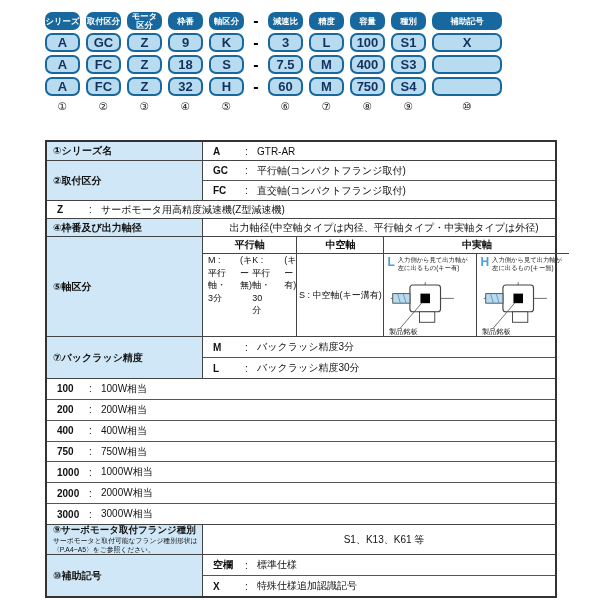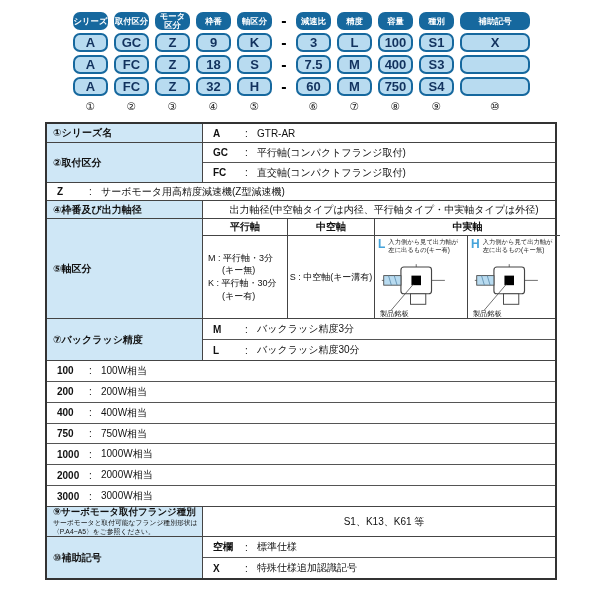--- a/index.html
+++ b/index.html
@@ -1,35 +1,35 @@
 <!DOCTYPE html>
 <html style="--header-bg: #16689e; --cell-bg: #b8dbf0; --cell-border: #16689e; --label-bg: #cfe7f6; --accent-letter: #45a3da; --chart-text: #12325e;"><head>
 <meta charset="utf-8">
 <style>
   html,body{margin:0;padding:0;}
   body{width:600px;height:600px;background:#ffffff;position:relative;
        font-family:"Liberation Sans","DejaVu Sans",sans-serif;color:#111;}
 
   
-  .chart{position:absolute;left:45px;top:12px;width:462px;margin-left:28px;}
+  .chart{position:absolute;left:45px;top:12px;width:462px;}
   .crow{display:flex;gap:6px;margin-bottom:3px;align-items:center;}
   .ccell{flex:0 0 35px;width:35px;box-sizing:border-box;}
   .ccell.wide{flex:0 0 70px;width:70px;}
   .cdash{flex:0 0 12px;width:12px;text-align:center;font-weight:bold;
          font-size:16px;color:#000;line-height:1;}
   .hcell{background:var(--header-bg);color:#fff;border-radius:7px;height:18px;
          display:flex;align-items:center;justify-content:center;font-size:8.3px;
          font-weight:bold;white-space:pre-line;text-align:center;line-height:1.05;}
   .dcell{background:var(--cell-bg);border:2px solid var(--cell-border);border-radius:7px;
          height:19px;display:flex;align-items:center;justify-content:center;
          font-size:13px;font-weight:bold;color:var(--chart-text);}
   .icell{height:13px;font-size:10.5px;color:#222;display:flex;align-items:center;justify-content:center;}
 
   
-  .spec{position:absolute;left:45px;top:122px;width:512px;border:2px solid #333;
+  .spec{position:absolute;left:45px;top:140px;width:512px;border:2px solid #333;
         box-sizing:border-box;display:flex;flex-direction:column;background:#fff;}
   .srow{display:flex;box-sizing:border-box;}
   .srow + .srow{border-top:1px solid #444;}
   .slabel{flex:0 0 156px;background:var(--label-bg);border-right:1px solid #444;
           box-sizing:border-box;padding:2px 4px 2px 6px;display:flex;flex-direction:column;
           justify-content:center;font-size:10px;font-weight:bold;line-height:1.2;}
   .slabel .sub{font-size:6.8px;font-weight:normal;line-height:1.3;margin-top:1px;}
   .slabel.tight{font-size:9.5px;}
   .scontent{flex:1;display:flex;flex-direction:column;justify-content:center;
             font-size:10px;box-sizing:border-box;}
@@ -40,21 +40,21 @@
   .plain{flex-direction:row;align-items:center;padding-left:10px;}
 
   
   .scontent.shaft{flex-direction:row;padding:0;}
   .shaft-col{display:flex;flex-direction:column;box-sizing:border-box;}
   .shaft-col.parallel{flex:0 0 84px;}
   .shaft-col.hollow{flex:0 0 88px;border-left:1px solid #444;border-right:1px solid #444;}
   .shaft-col.solid{flex:1;}
   .shaft-head{flex:0 0 16px;border-bottom:1px solid #444;display:flex;align-items:center;
               justify-content:center;font-weight:bold;font-size:10px;}
-  .pbody{flex:1;display:flex;flex-direction:column;justify-content:center;
+  .pbody{flex:1;display:flex;flex-direction:row;justify-content:flex-start;
          padding-left:5px;font-size:9px;line-height:1.4;}
   .pbody .indent{padding-left:14px;}
   .hbody{flex:1;display:flex;align-items:center;justify-content:center;font-size:9px;}
   .solid-body{flex:1;display:flex;}
   .variant{flex:1;display:flex;flex-direction:column;padding:2px 3px 1px 3px;box-sizing:border-box;}
   .variant + .variant{border-left:1px solid #444;}
   .vtop{display:flex;gap:3px;align-items:flex-start;}
   .vletter{color:var(--accent-letter);font-weight:bold;font-size:12px;line-height:1;}
   .vnote{font-size:6.3px;line-height:1.3;color:#222;}
   .vdiag{flex:1;display:flex;align-items:flex-end;justify-content:flex-end;font-family:Liberation Serif, serif;}

